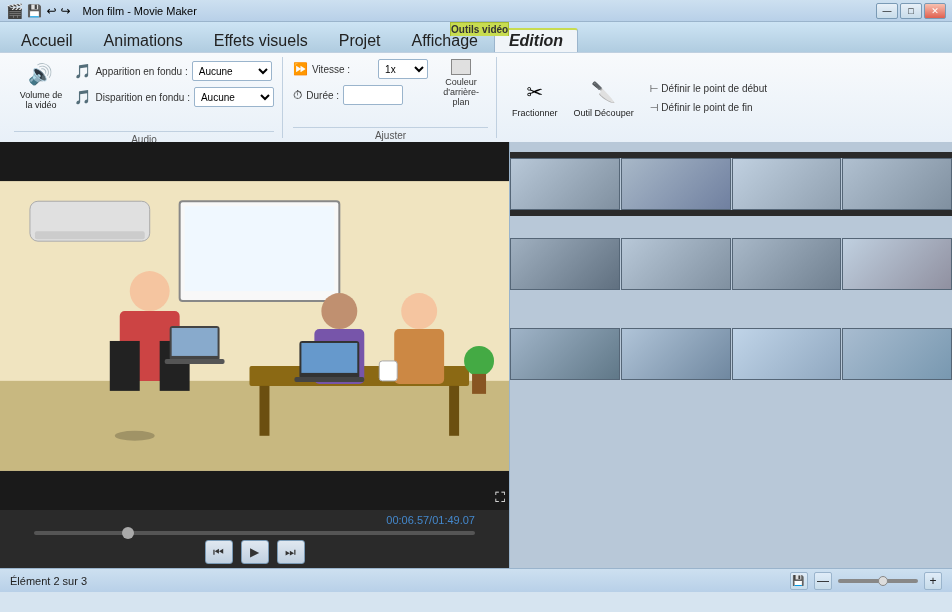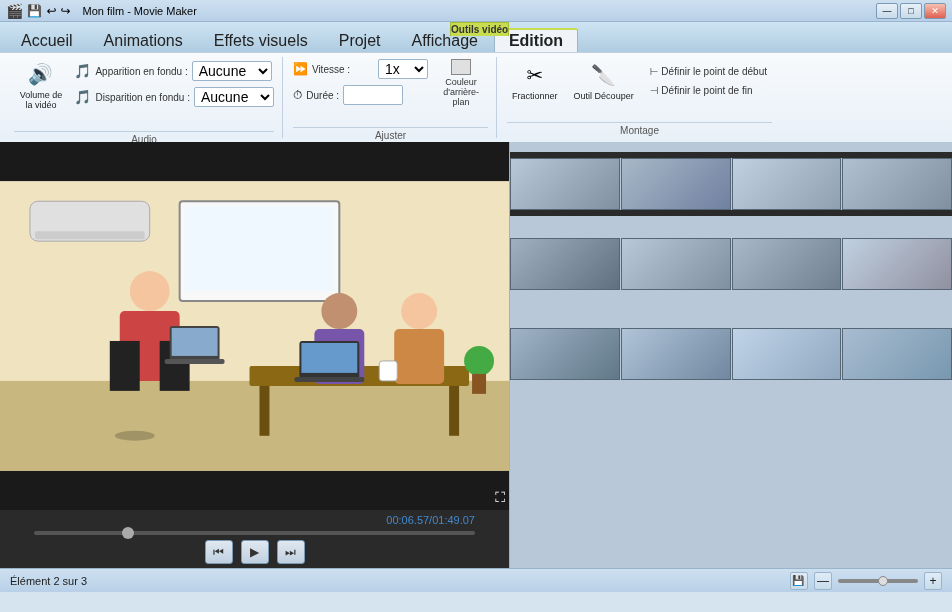--- a/index.html
+++ b/index.html
@@ -66,20 +66,21 @@
       display: flex;
       align-items: center;
       color: #222;
       margin-right: 1px;
     }
     .ribbon-tab.active {
       background: #f0f4f8;
       border-color: #9ab4cc;
       border-bottom-color: #f0f4f8;
       font-weight: bold;
+      font-style: italic;
     }
     
     #outils-video-label {
       position: absolute;
       top: 0;
       left: 450px;
       background: #c8dc50;
       padding: 1px 0;
       font-size: 10px;
       font-weight: bold;
@@ -164,21 +165,21 @@
       gap: 4px;
       margin-bottom: 2px;
     }
     .ribbon-label-small {
       font-size: 10px;
       color: #333;
       white-space: nowrap;
     }
     .ribbon-select {
       height: 20px;
-      font-size: 14px;
+      font-size: 10px;
       border: 1px solid #9ab4cc;
       background: white;
       border-radius: 2px;
       padding: 0 2px;
       width: 80px;
     }
     .ribbon-input-small {
       width: 60px;
       height: 20px;
       font-size: 10px;
@@ -458,21 +459,20 @@
         <div class="ribbon-btn-small">
           <span>⊢</span>
           <span>Définir le point de début</span>
         </div>
         <div class="ribbon-btn-small">
           <span>⊣</span>
           <span>Définir le point de fin</span>
         </div>
       </div>
     </div>
-    <div class="ribbon-group-label">Montage</div>
   </div>
 
 </div>
 
 <div id="main-area">
 
   <div id="video-preview">
     <div id="preview-area">
       
       <svg id="office-svg" viewBox="0 0 510 290" xmlns="http://www.w3.org/2000/svg">

